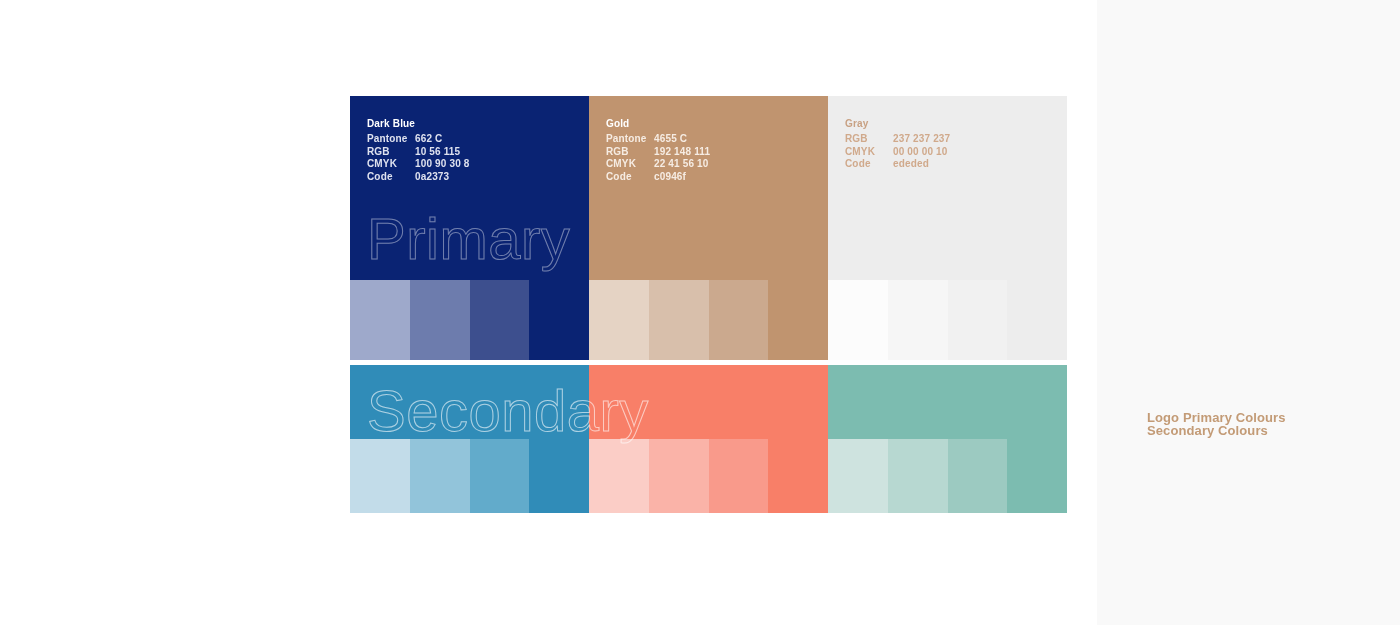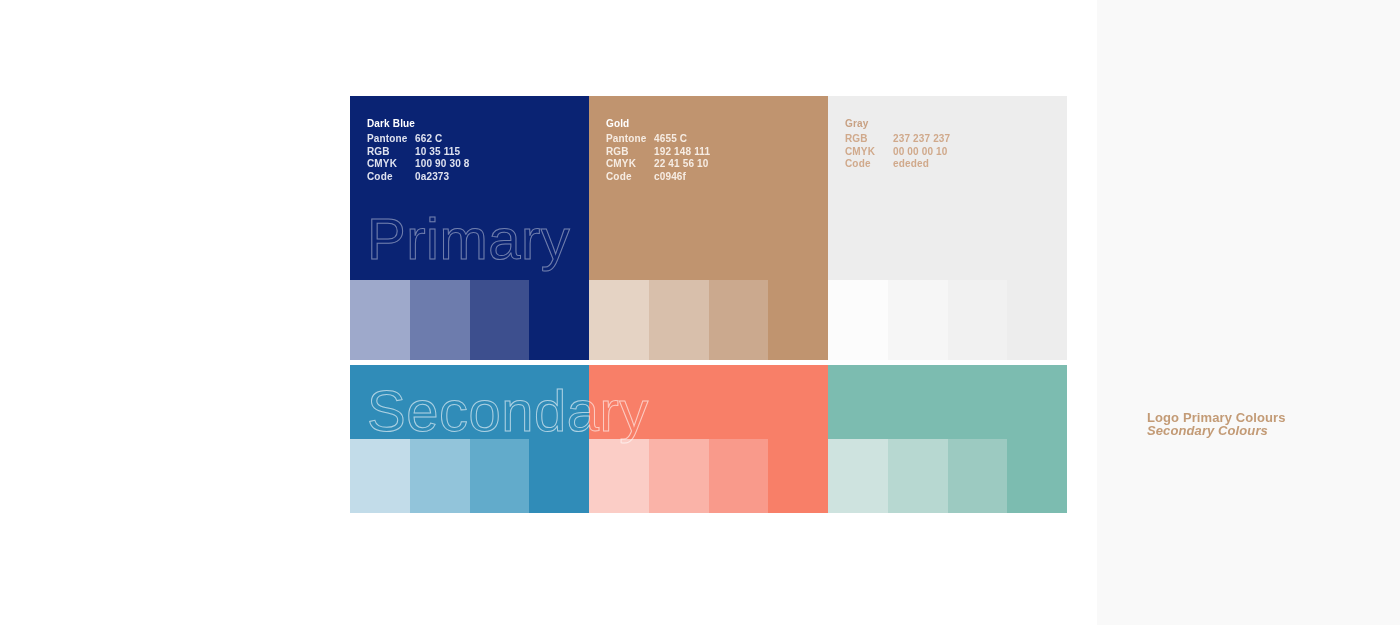--- a/index.html
+++ b/index.html
@@ -159,21 +159,21 @@
 <div id="board">
 
   <div class="row" id="primary-row">
     <div class="groups">
 
       <div class="group wide">
         <div class="group-main" id="pg0-main" style="background: rgb(10, 35, 115);">
           <div class="spec light">
             <div class="spec-title">Dark Blue</div>
             <div class="spec-row"><span class="spec-key">Pantone</span><span class="spec-val">662 C</span></div>
-            <div class="spec-row"><span class="spec-key">RGB</span><span class="spec-val">10  35  115</span></div>
+            <div class="spec-row"><span class="spec-key">RGB</span><span class="spec-val">10  56  115</span></div>
             <div class="spec-row"><span class="spec-key">CMYK</span><span class="spec-val">100  90  30  8</span></div>
             <div class="spec-row"><span class="spec-key">Code</span><span class="spec-val">0a2373</span></div>
           </div>
         </div>
         <div class="group-tints">
           <div class="tint" id="pg0-t0" style="background: rgb(158, 169, 203);"></div>
           <div class="tint" id="pg0-t1" style="background: rgb(109, 124, 173);"></div>
           <div class="tint" id="pg0-t2" style="background: rgb(61, 79, 142);"></div>
           <div class="tint" id="pg0-t3" style="background: rgb(10, 35, 115);"></div>
         </div>
@@ -259,15 +259,15 @@
     <div class="clip-layer" id="clip-secondary" style="width: 717px;">
       <div class="wordmark" id="wordmark-secondary">Secondary</div>
     </div>
   </div>
 
 </div>
 
 <div id="right-panel" style="background: rgb(249, 249, 249);">
   <div id="right-panel-inner">
     <div class="panel-heading" style="color: rgb(195, 155, 118);">Logo Primary Colours</div>
-    <div class="panel-heading" style="color: rgb(195, 155, 118); font-style: italic;">Secondary Colours</div>
+    <div class="panel-heading" style="color: rgb(195, 155, 118);">Secondary Colours</div>
   </div>
 </div>
 
 </body></html>

